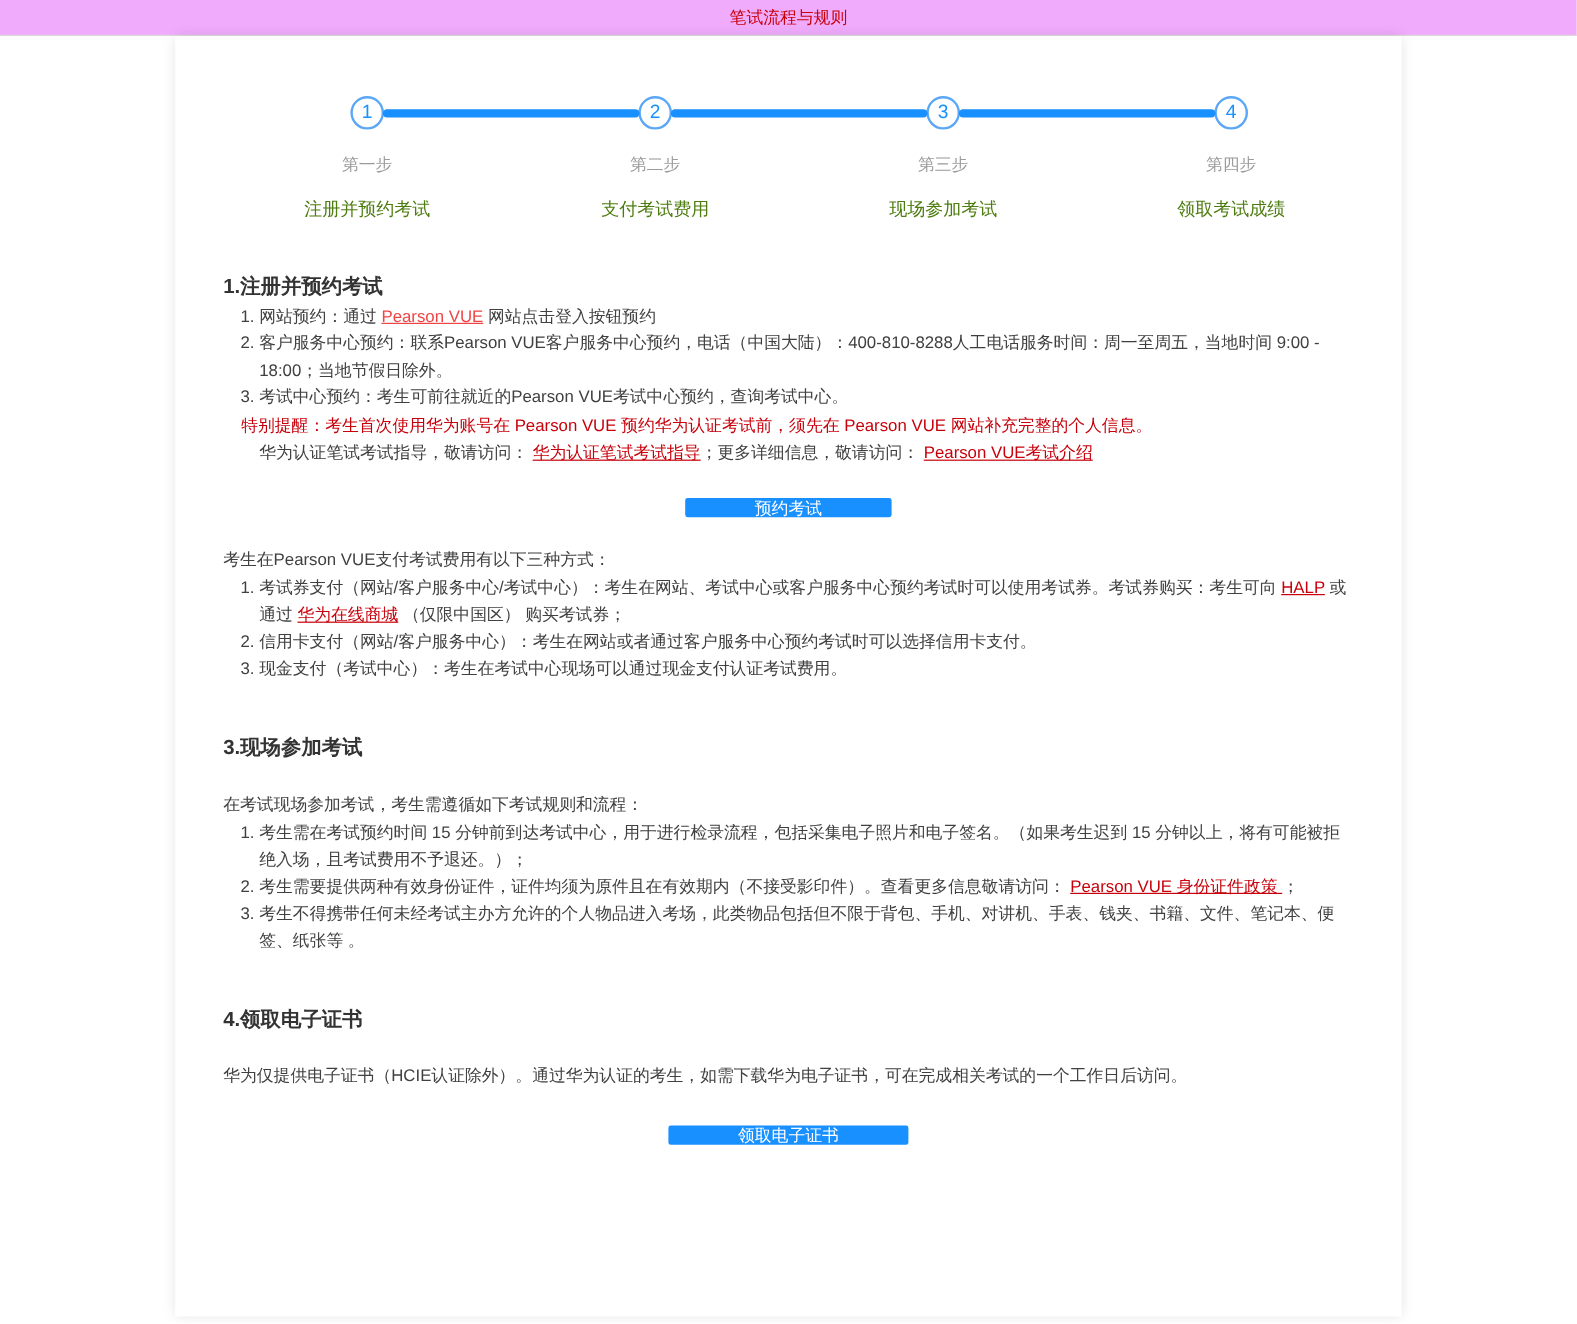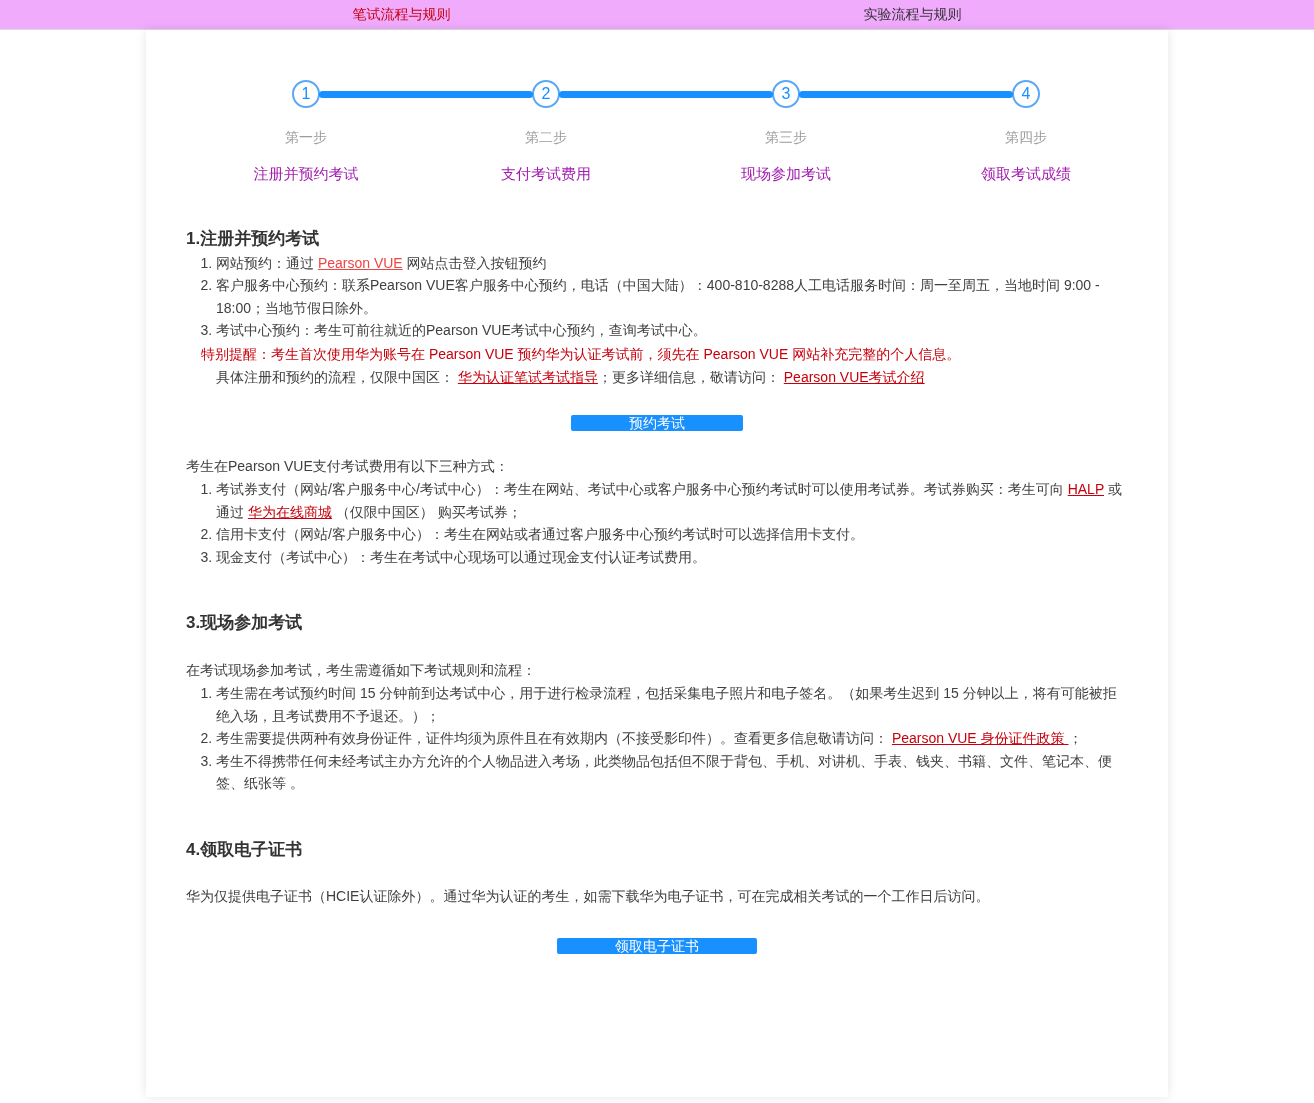--- a/index.html
+++ b/index.html
@@ -68,21 +68,21 @@
     border-radius: 4px;
     background: #1890ff;
     width: calc(25% - 26px);
   }
   .step-line.l1 { left: calc(12.5% + 13px); }
   .step-line.l2 { left: calc(37.5% + 13px); }
   .step-line.l3 { left: calc(62.5% + 13px); }
   .step-labels { margin-top: 21px; }
   .step-labels div { text-align: center; font-size: 14px; color: #9b9b9b; }
   .step-titles { margin-top: 18px; }
-  .step-titles div { text-align: center; font-size: 15px; color: #a21caf; }
+  .step-titles div { text-align: center; font-size: 15px; color: #4d7c0f; }
 
   
   .content { margin-top: 12px; font-size: 14px; line-height: 22.5px; }
   .section-heading {
     font-size: 17px;
     font-weight: bold;
     color: #333333;
     margin-top: 44px;
   }
   .intro { margin-top: 24px; }
@@ -125,21 +125,20 @@
   .btn-wrap-1 { margin-top: 22px; }
   .section4-body { margin-top: 24px; }
   .btn-wrap-4 { margin-top: 30px; }
 </style>
 </head>
 <body>
 
 <div class="topbar">
   <div class="topbar-inner">
     <div class="top-tab active">笔试流程与规则</div>
-    <div class="top-tab">实验流程与规则</div>
   </div>
 </div>
 
 <div class="card">
 
   <div class="stepper">
     <div class="step-row circles">
       <div class="circle-cell">
           <div class="step-circle">1</div>
         </div>
@@ -173,21 +172,21 @@
   <div class="content">
 
     <div class="section-heading">1.注册并预约考试</div>
     <ol class="rule-list">
       <li><span>网站预约：通过 </span><span class="link-blue">Pearson VUE</span><span> 网站点击登入按钮预约</span></li>
       <li><span>客户服务中心预约：联系Pearson VUE客户服务中心预约，电话（中国大陆）：400-810-8288人工电话服务时间：周一至周五，当地时间 9:00 - 18:00；当地节假日除外。</span></li>
       <li><span>考试中心预约：考生可前往就近的Pearson VUE考试中心预约，查询考试中心。</span></li>
     </ol>
     <div class="reminder">特别提醒：考生首次使用华为账号在 Pearson VUE 预约华为认证考试前，须先在 Pearson VUE 网站补充完整的个人信息。</div>
     <div class="guide-line">
-      <span>具体注册和预约的流程，仅限中国区： </span><span class="link-red">华为认证笔试考试指导</span><span>；更多详细信息，敬请访问： </span><span class="link-red">Pearson VUE考试介绍</span>
+      <span>华为认证笔试考试指导，敬请访问： </span><span class="link-red">华为认证笔试考试指导</span><span>；更多详细信息，敬请访问： </span><span class="link-red">Pearson VUE考试介绍</span>
     </div>
     <div class="btn-wrap-1">
       <button class="primary-btn">预约考试</button>
     </div>
 
     <div class="intro">考生在Pearson VUE支付考试费用有以下三种方式：</div>
     <ol class="rule-list">
       <li><span>考试券支付（网站/客户服务中心/考试中心）：考生在网站、考试中心或客户服务中心预约考试时可以使用考试券。考试券购买：考生可向 </span><span class="link-red">HALP</span><span> 或通过 </span><span class="link-red">华为在线商城</span><span> （仅限中国区） 购买考试券；</span></li>
       <li><span>信用卡支付（网站/客户服务中心）：考生在网站或者通过客户服务中心预约考试时可以选择信用卡支付。</span></li>
       <li><span>现金支付（考试中心）：考生在考试中心现场可以通过现金支付认证考试费用。</span></li>

